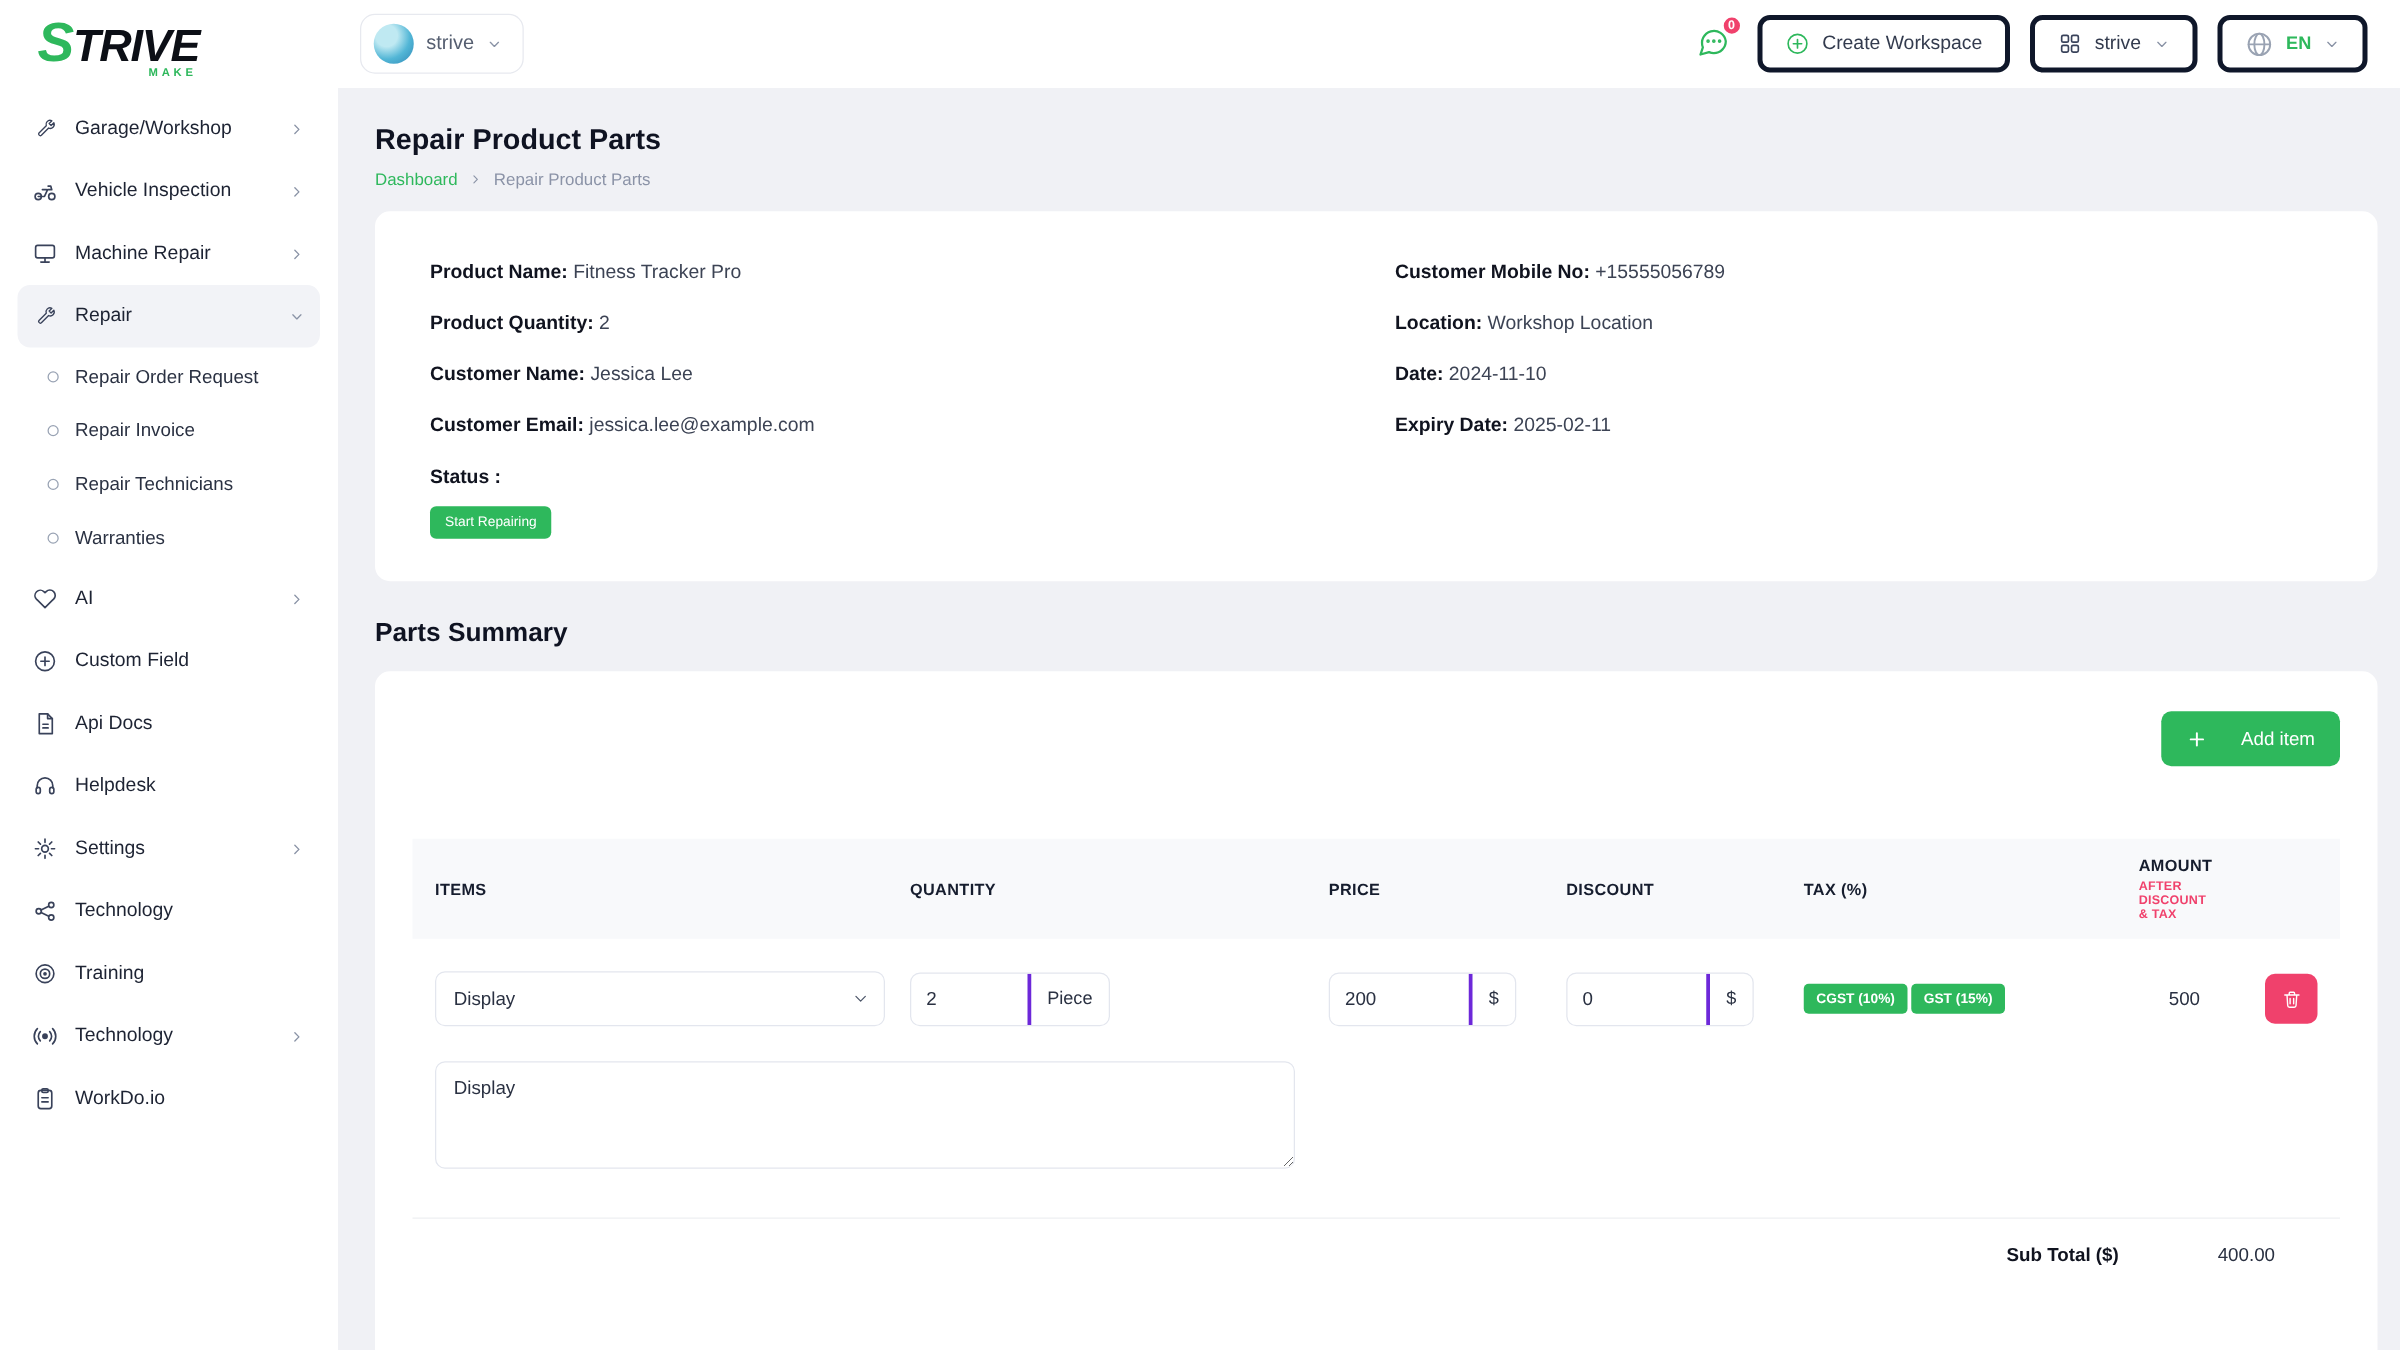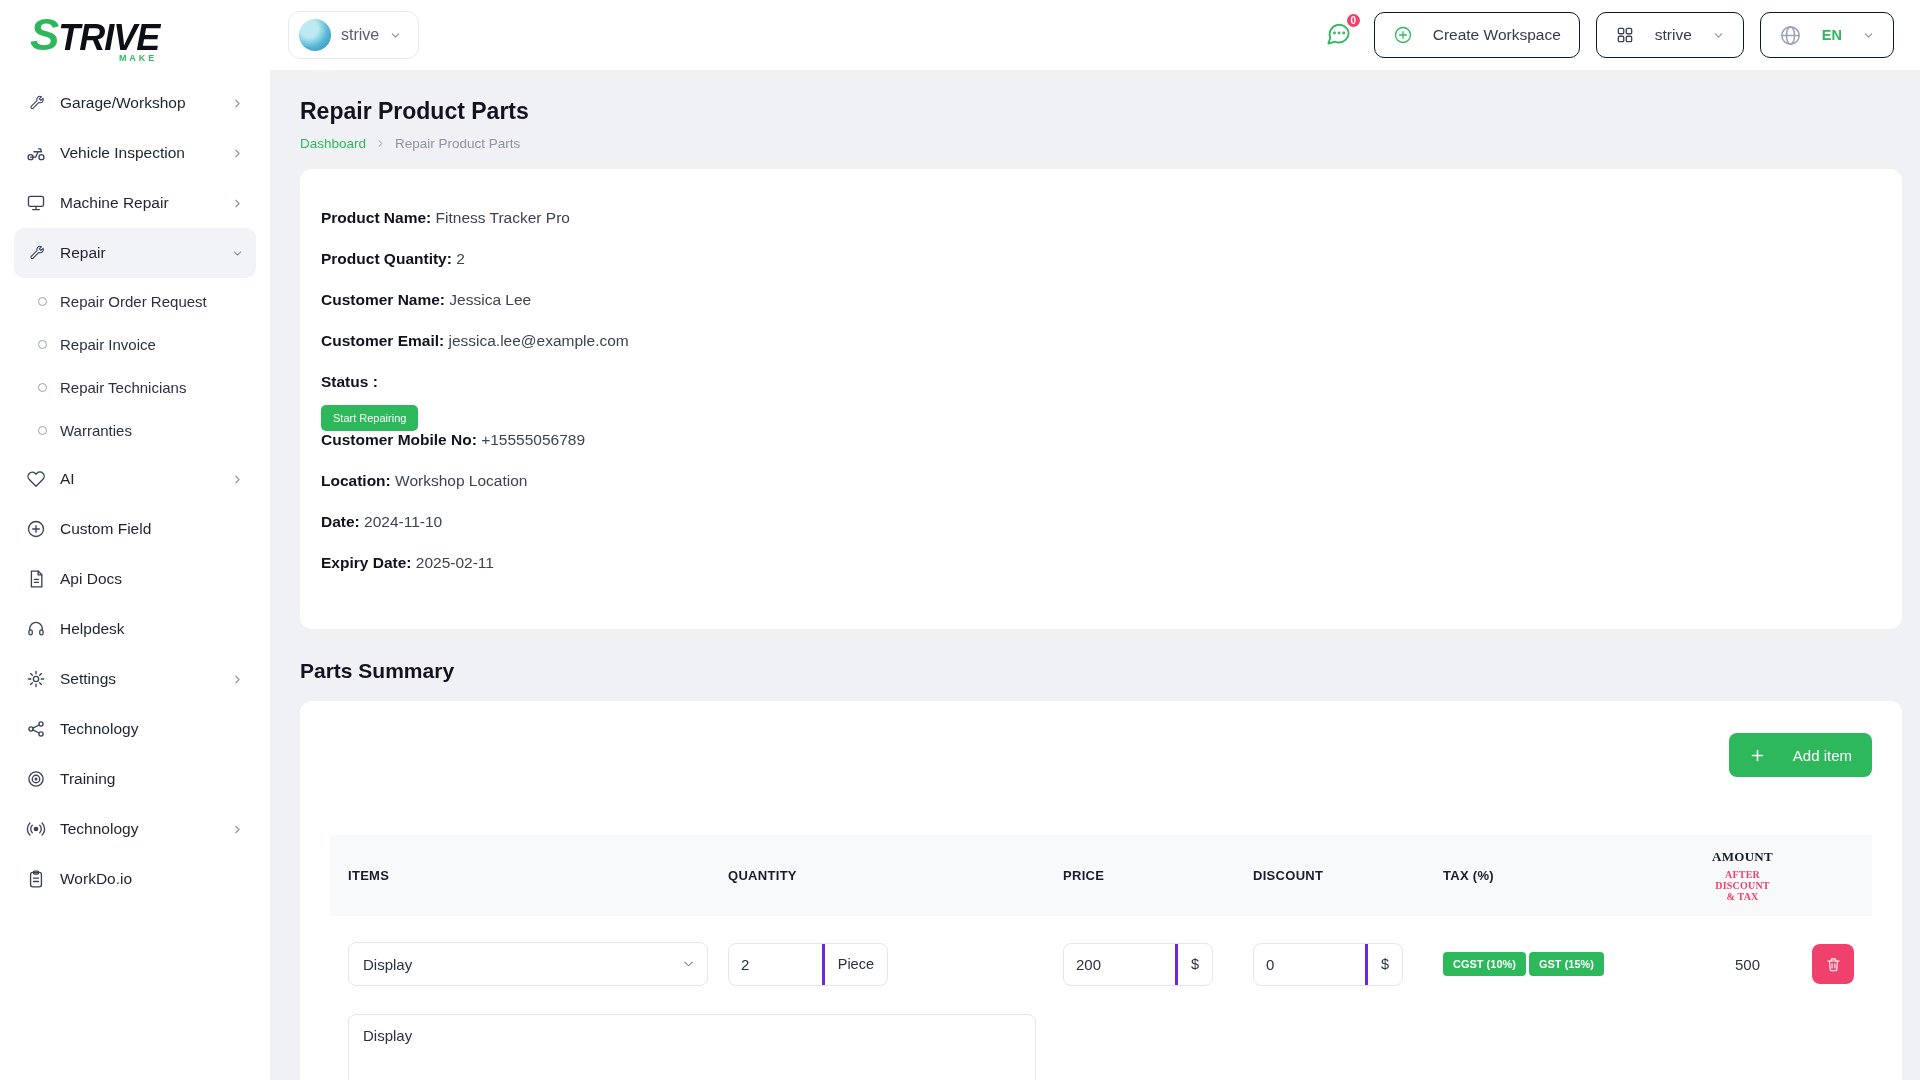--- a/index.html
+++ b/index.html
@@ -13,21 +13,21 @@
   .logo { position:relative; font-style:italic; font-weight:900; letter-spacing:-1px; line-height:1; display:flex; align-items:baseline; }
   .logo-s { color:#2eb85c; font-size:44px; }
   .logo-rest { color:#0c0f16; font-size:36px; }
   .logo-tagline { position:absolute; right:2px; bottom:-6px; font-size:9px; letter-spacing:3px; font-style:normal; font-weight:700; color:#2eb85c; }
   .header-main { flex:1; display:flex; align-items:center; justify-content:space-between; padding:0 26px 0 18px; }
   .workspace-pill { display:inline-flex; align-items:center; gap:10px; height:48px; padding:0 16px 0 10px; border:1px solid #e7e9ef; border-radius:12px; background:#fff; font-size:16px; color:#555e70; }
   .ws-avatar { width:32px; height:32px; border-radius:50%; background:radial-gradient(circle at 32% 30%, #bfe9f2 0 28%, #52b6d6 60%, #2f86b5 100%); flex:none; }
   .header-actions { display:flex; align-items:center; gap:16px; }
   .chat-btn { position:relative; background:none; border:none; padding:6px; }
   .chat-badge { position:absolute; top:-2px; right:-4px; min-width:17px; height:17px; border-radius:50%; background:#f0416c; color:#fff; font-size:10px; font-weight:700; display:flex; align-items:center; justify-content:center; border:2px solid #fff; }
-  .hbtn { display:inline-flex; align-items:center; gap:20px; height:46px; padding:0 18px; border:1px solid #0f172a; border-radius:10px; background:#fff; font-size:15.5px; color:#333b4e; font-weight:500; }
+  .hbtn { display:inline-flex; align-items:center; gap:10px; height:46px; padding:0 18px; border:4px solid #0f172a; border-radius:10px; background:#fff; font-size:15.5px; color:#333b4e; font-weight:500; }
   .lang-green { color:#2eb85c; font-weight:700; font-size:14.5px; }
 
   
   .ic { width:20px; height:20px; flex:none; fill:none; stroke:#39425a; stroke-width:1.6; stroke-linecap:round; stroke-linejoin:round; }
   .ic-green { stroke:#2eb85c; }
   .ic-gray { stroke:#9aa3b3; }
   .ic-white { stroke:#fff; }
   .chev { width:13px; height:13px; fill:none; stroke:#8a93a6; stroke-width:2; stroke-linecap:round; stroke-linejoin:round; flex:none; }
 
   
@@ -42,35 +42,35 @@
   
   .main { margin-left:270px; padding:98px 18px 0 30px; }
   .page-title { font-size:23px; font-weight:700; color:#0f1322; }
   .breadcrumb { display:flex; align-items:center; gap:9px; margin-top:11px; font-size:13.5px; }
   .bc-link { color:#2eb85c; text-decoration:none; cursor:pointer; }
   .bc-current { color:#8b93a7; }
   .section-heading { font-size:21px; font-weight:700; color:#0f1322; margin-top:30px; }
   .card { background:#fff; border-radius:12px; margin-top:18px; }
 
   
-  .detail-card { padding:40px 21px 34px; display:grid; grid-template-columns:1fr; column-gap:30px; }
+  .detail-card { padding:40px 44px 34px; display:grid; grid-template-columns:1fr 1fr; column-gap:30px; }
   .detail-row { margin-bottom:23px; font-size:15.5px; }
   .dl { font-weight:700; color:#10131f; }
   .dv { color:#3c4354; }
   .status-btn { display:inline-block; background:#2eb85c; color:#fff; border:none; border-radius:5px; font-size:11px; font-weight:500; padding:7px 12px; margin-top:2px; }
 
   
   .parts-card { padding:32px 30px 90px; }
   .add-row { display:flex; justify-content:flex-end; }
   .add-btn { display:inline-flex; align-items:center; gap:27px; background:#2eb85c; color:#fff; border:none; border-radius:8px; height:44px; padding:0 20px; font-size:15px; font-weight:500; }
   .ptable { margin-top:58px; }
   .pt-head, .pt-row { display:grid; grid-template-columns:380px 335px 190px 190px 268px 1fr 80px; align-items:center; padding:0 18px; }
   .pt-head { background:#f8f9fb; padding-top:14px; padding-bottom:14px; }
   .pt-th { font-size:13px; font-weight:700; letter-spacing:.3px; color:#161d2e; }
-  .th-amount { text-align:center;font-family:Liberation Serif, serif; }
+  .th-amount { text-align:left; }
   .th-note { font-size:10px; font-weight:700; color:#f0416c; margin-top:4px; letter-spacing:.2px; }
   .pt-row { padding-top:26px; }
   .select-wrap { position:relative; width:360px; }
   .select-wrap select { width:100%; height:44px; appearance:none; -webkit-appearance:none; border:1px solid #e3e6ee; border-radius:8px; padding:0 36px 0 14px; font-size:15px; color:#2a3142; background:#fff; font-family:inherit; }
   .sel-chev { position:absolute; right:12px; top:50%; transform:translateY(-50%); width:15px; height:15px; stroke:#4c5568; }
   .igroup { display:flex; align-items:stretch; height:43px; border:1px solid #e3e6ee; border-radius:8px; background:#fff; overflow:hidden; }
   .igroup input { border:none; outline:none; min-width:0; width:100%; font-size:15px; color:#2a3142; padding:0 12px; background:transparent; font-family:inherit; }
   .iunit { display:flex; align-items:center; justify-content:center; border-left:3px solid #6d28d9; font-size:14.5px; color:#2a3142; padding:0 13px; white-space:nowrap; }
   .g-qty { width:160px; } .g-price { width:150px; } .g-disc { width:150px; }
   .tax-cell { display:flex; gap:3px; }

